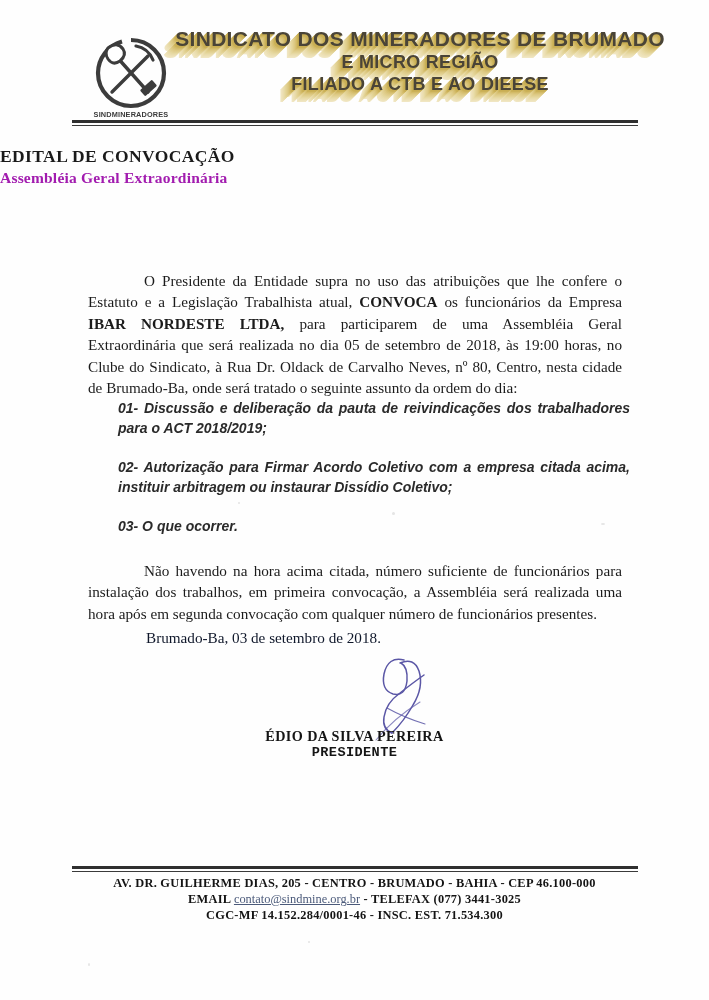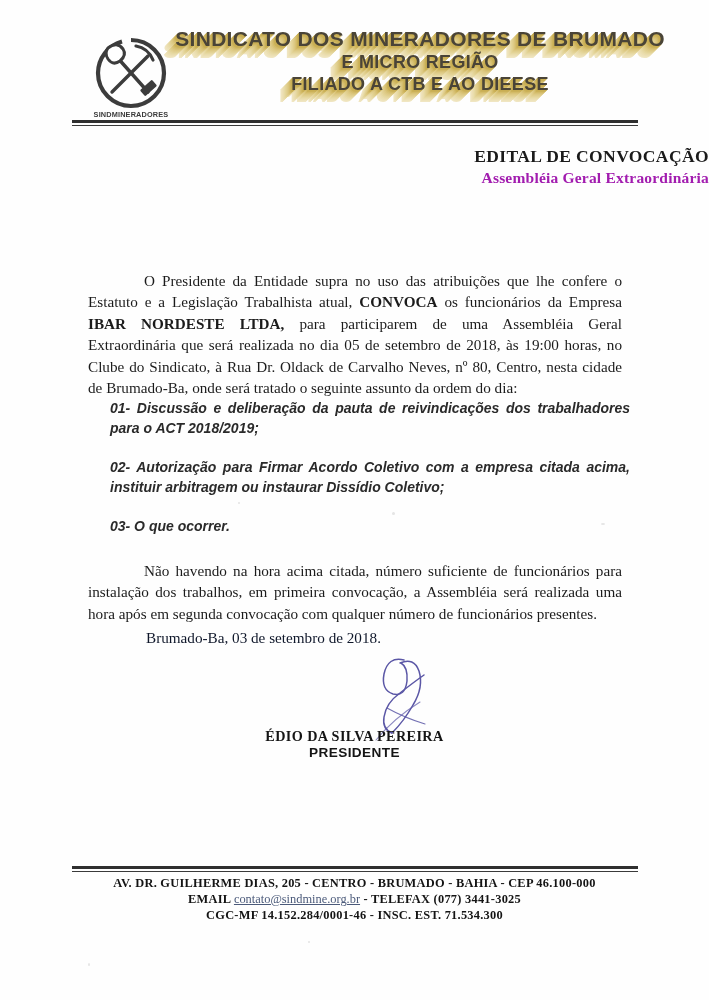--- a/index.html
+++ b/index.html
@@ -113,21 +113,21 @@
   }
   #rule-top { top: 120px; }
   #rule-footer { top: 866px; }
 
   
   .doc-title {
     position: absolute;
     left: 0;
     top: 146px;
     width: 709px;
-    text-align: right;
+    text-align: left;
   }
   .doc-title .t1 {
     font-family: "Liberation Serif", serif;
     font-weight: bold;
     font-size: 17.5px;
     letter-spacing: 0.4px;
     color: #1a1a1a;
   }
   .doc-title .t2 {
     font-family: "Liberation Serif", serif;
@@ -167,20 +167,21 @@
   }
   .item {
     font-family: "Liberation Sans", sans-serif;
     font-weight: bold;
     font-style: italic;
     font-size: 14px;
     line-height: 19.5px;
     text-align: justify;
     text-justify: inter-word;
     color: #2a2a2a;
+    margin-left: 8px;
   }
   .item.i1 { margin-bottom: 20px; }
   .item.i2 { margin-bottom: 20px; }
   .item.i3 { }
 
   .dateline {
     position: absolute;
     left: 146px;
     top: 629px;
     font-family: "Liberation Serif", serif;
@@ -215,21 +216,21 @@
     font-size: 14.2px;
     letter-spacing: 0.4px;
     color: #151515;
   }
   .sig-role {
     position: absolute;
     left: 0;
     top: 97px;
     width: 709px;
     text-align: center;
-    font-family: Liberation Sans, sans-serif;
+    font-family: Liberation Mono, monospace;
     font-weight: bold;
     font-size: 13.6px;
     letter-spacing: 0.4px;
     color: #151515;
   }
 
   
   .footer {
     position: absolute;
     left: 0;

